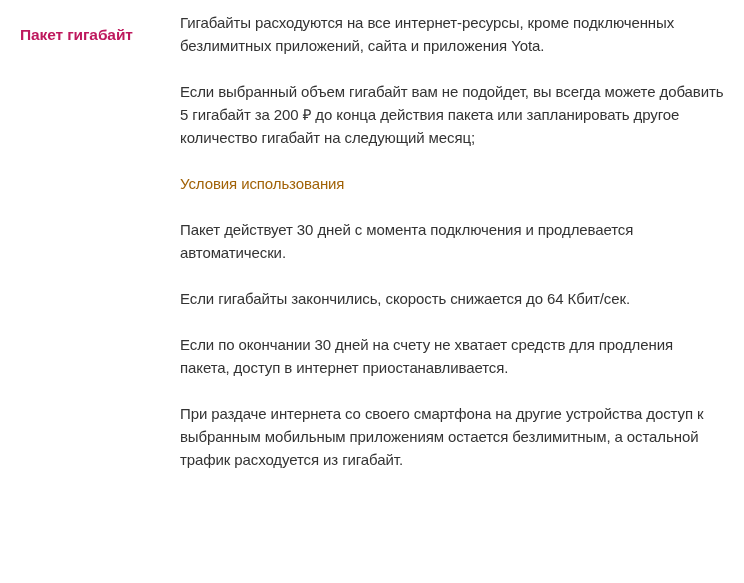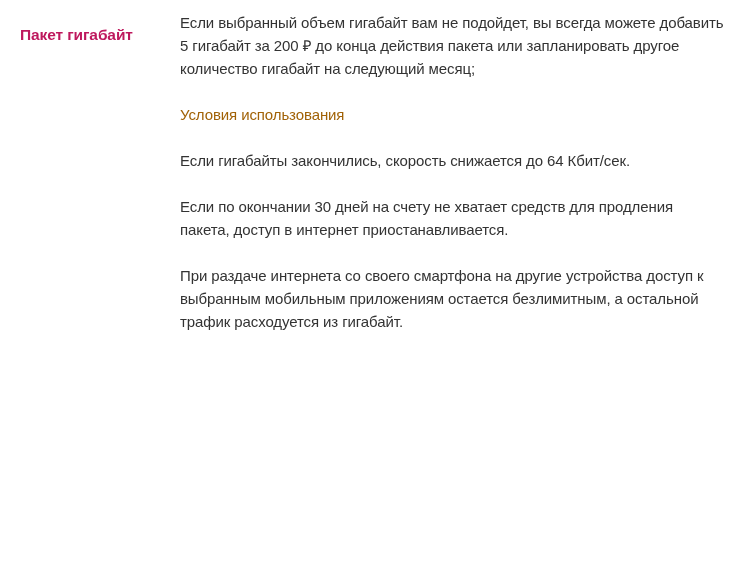--- a/index.html
+++ b/index.html
@@ -47,19 +47,21 @@
   }
 </style>
 </head>
 <body>
 
 <div class="row">
   <div class="left-col">
     <h3 class="row-title">Пакет гигабайт</h3>
   </div>
   <div class="right-col">
+    <p>Гигабайты расходуются на все интернет-ресурсы, кроме подключенных безлимитных приложений, сайта и приложения Yota.</p>
     <p>Если выбранный объем гигабайт вам не подойдет, вы всегда можете добавить 5 гигабайт за 200 ₽ до конца действия пакета или запланировать другое количество гигабайт на следующий месяц;</p>
     <p class="muted">Условия использования</p>
+    <p>Пакет действует 30 дней с момента подключения и продлевается автоматически.</p>
     <p>Если гигабайты закончились, скорость снижается до 64 Кбит/сек.</p>
     <p>Если по окончании 30 дней на счету не хватает средств для продления пакета, доступ в интернет приостанавливается.</p>
     <p>При раздаче интернета со своего смартфона на другие устройства доступ к выбранным мобильным приложениям остается безлимитным, а остальной трафик расходуется из гигабайт.</p>
   </div>
 </div>
 
 </body></html>

